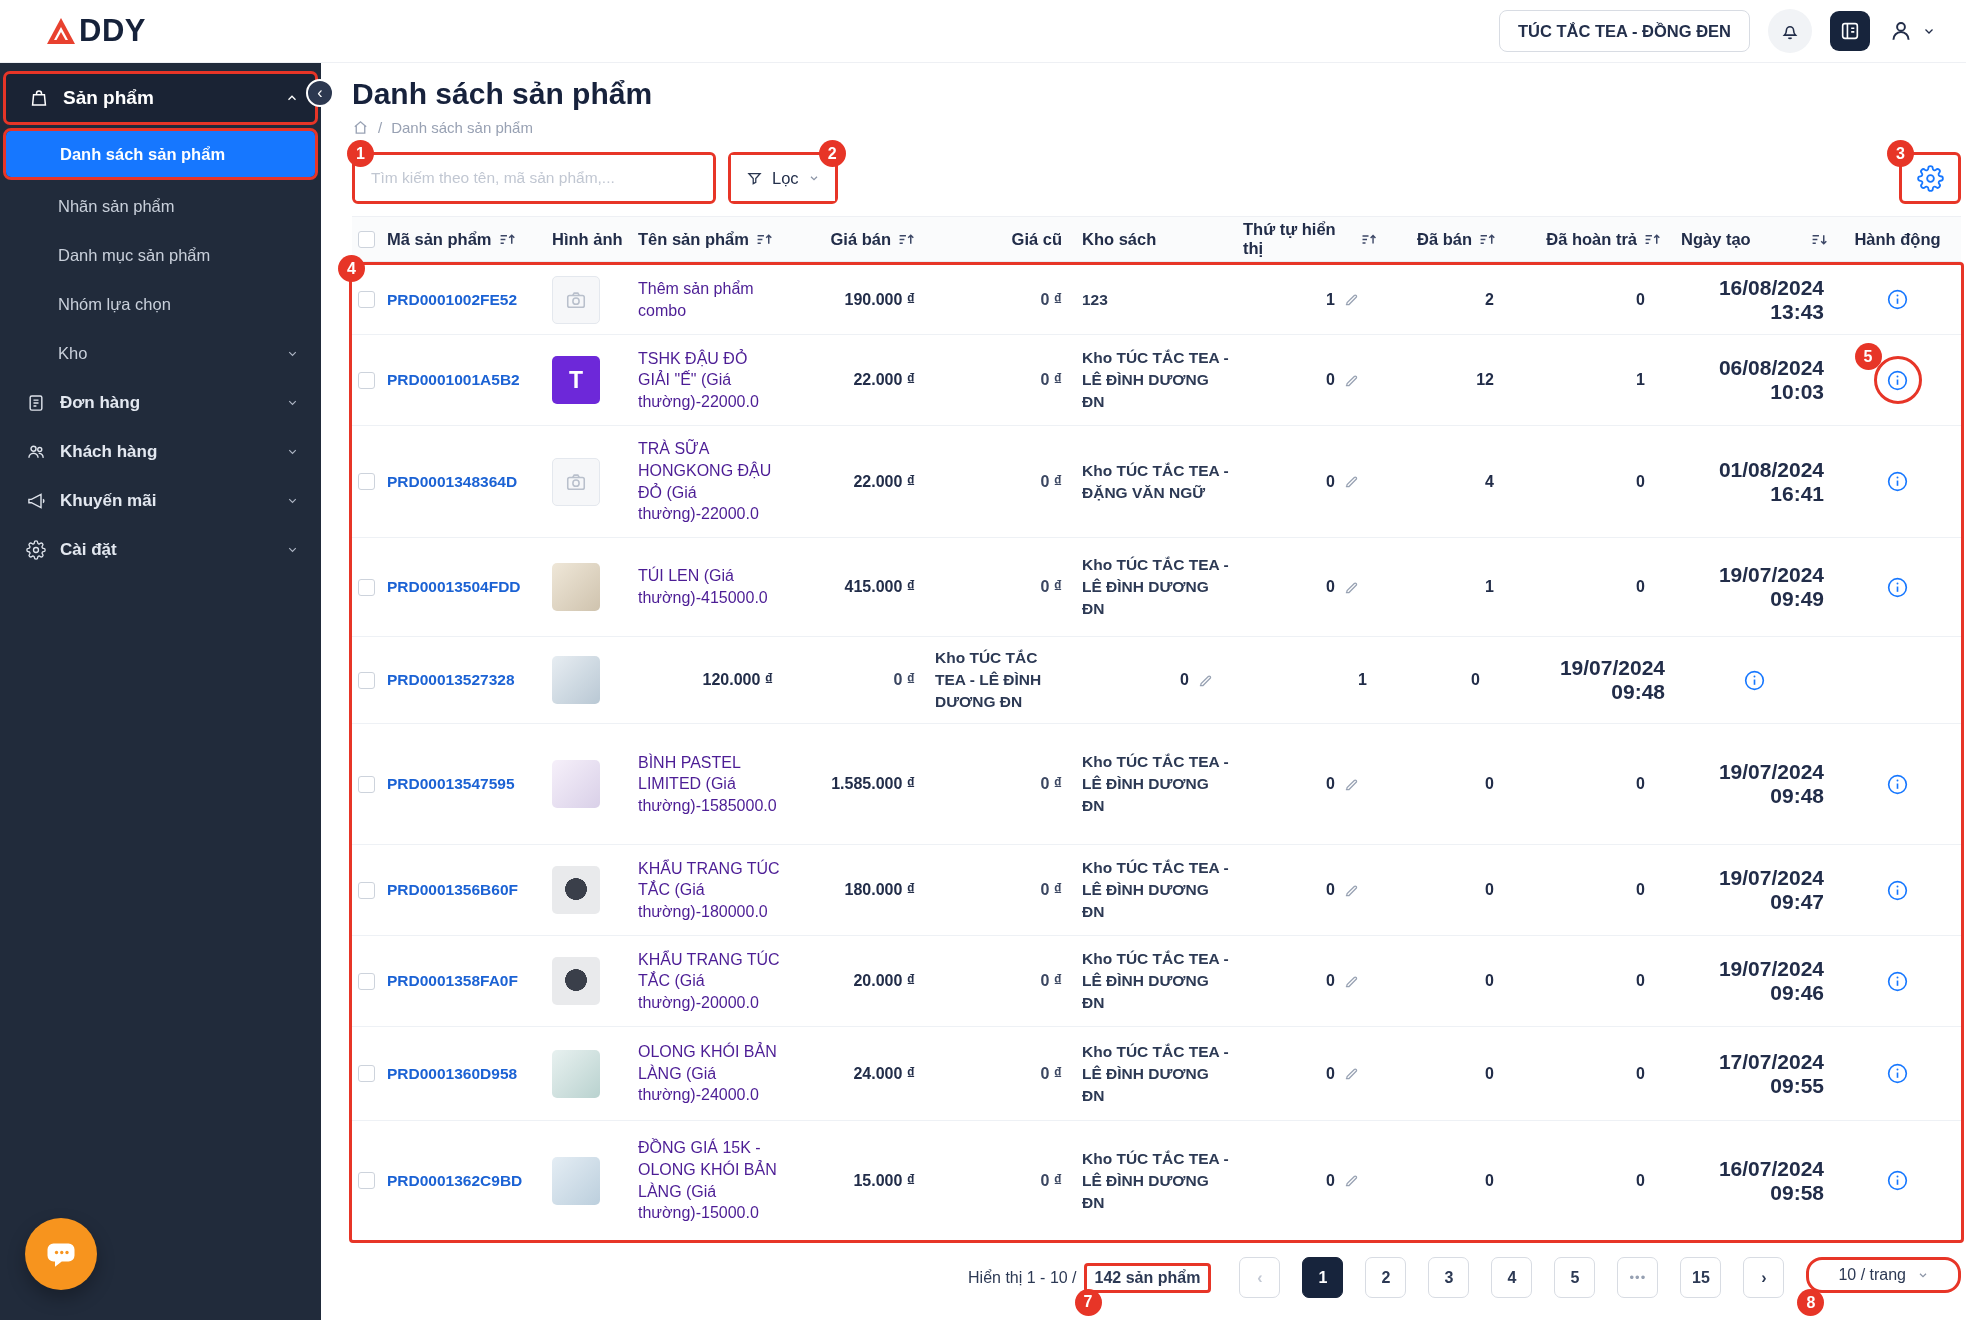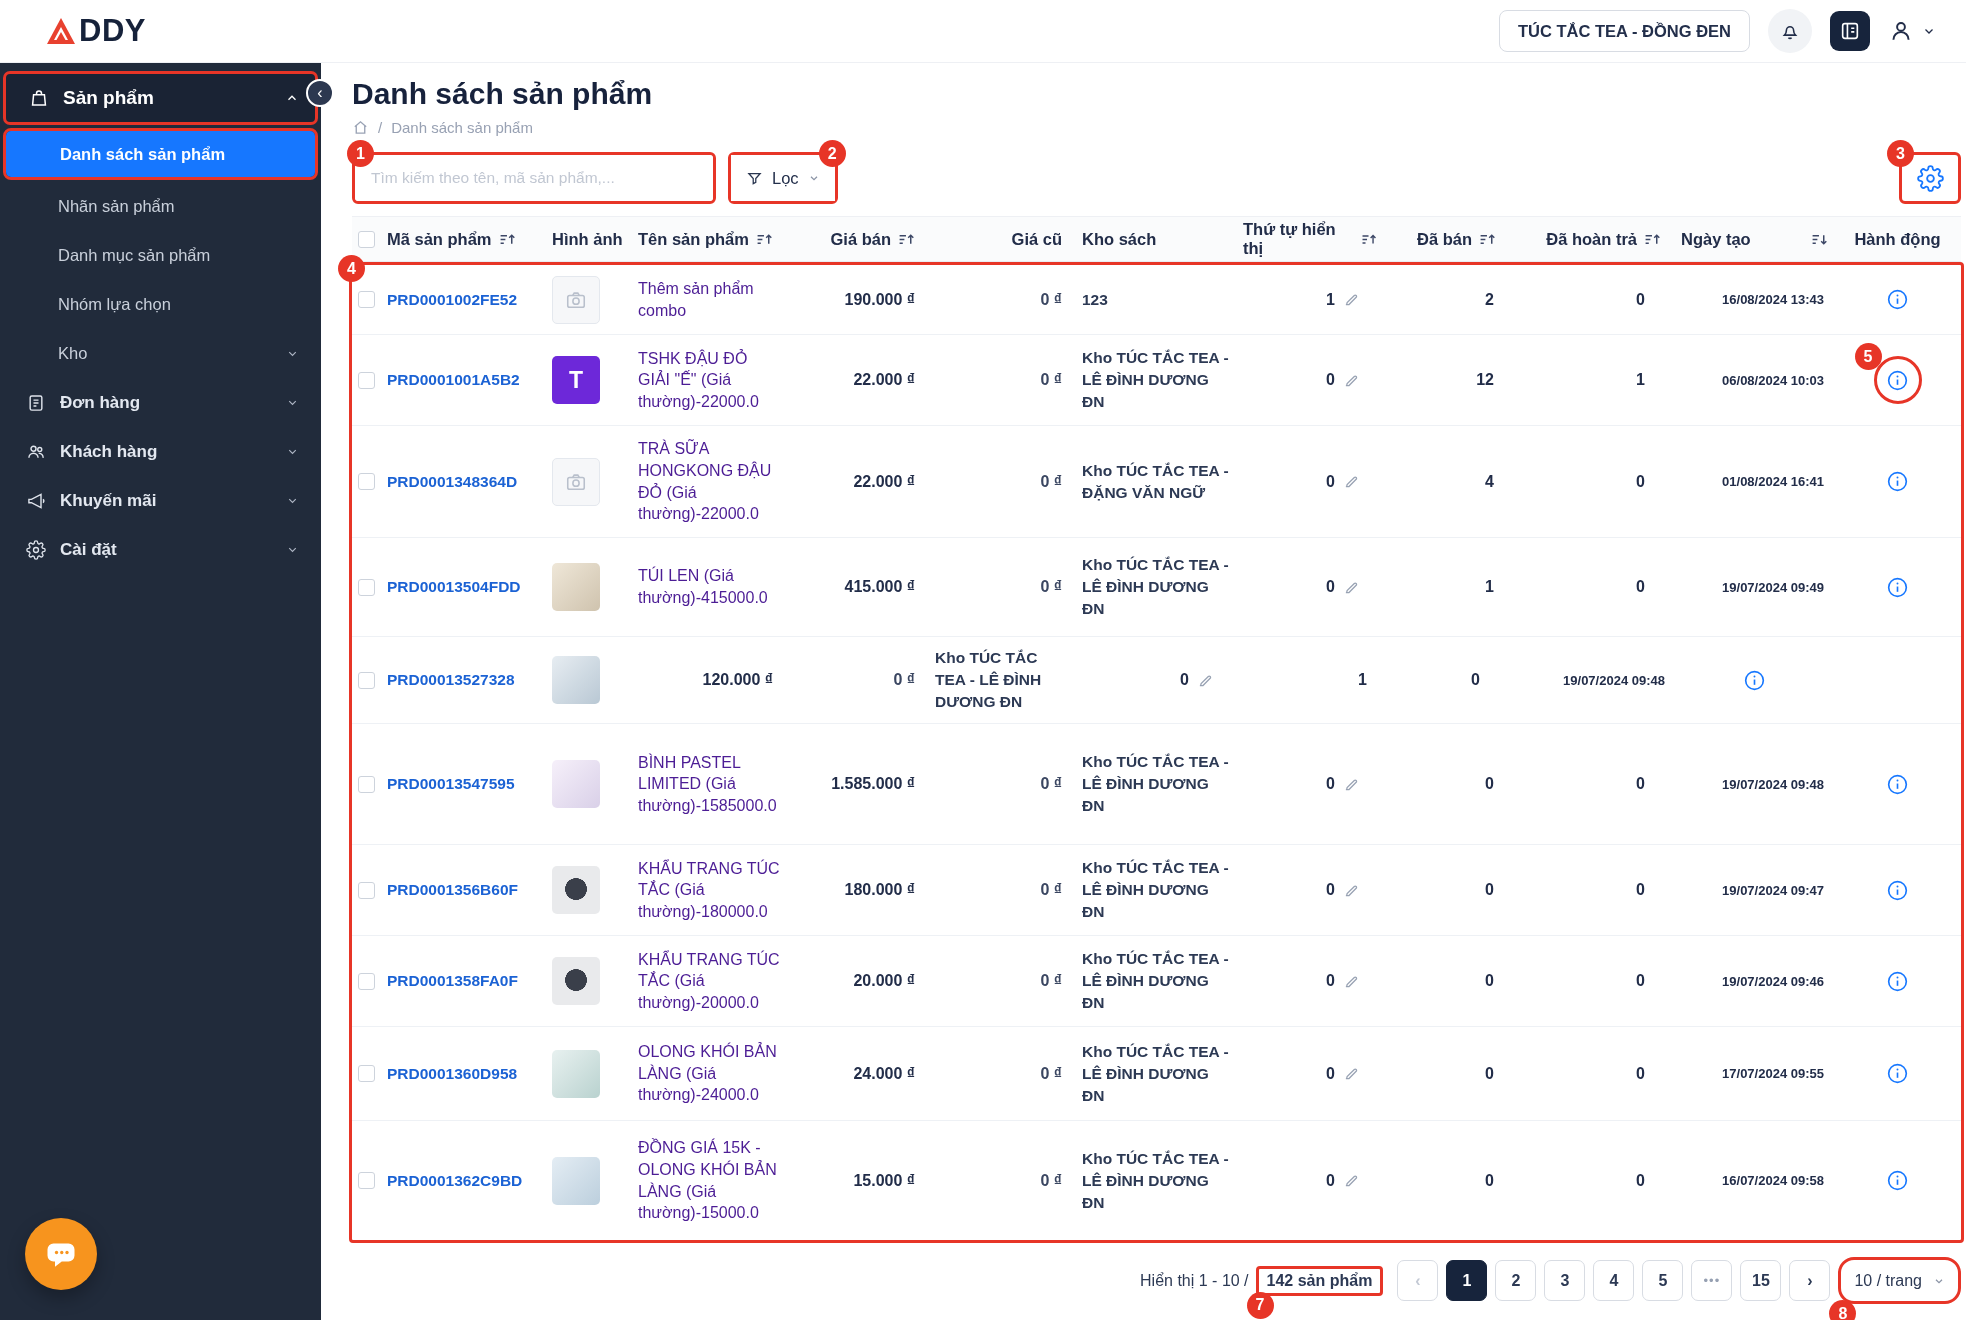--- a/index.html
+++ b/index.html
@@ -93,40 +93,40 @@
   .thumb-tea2   { background:linear-gradient(135deg,#e4edf4,#bccfdd); }
   .c-name a { color:#4c1d95; font-weight:400; font-size:16px; line-height:1.35;
     text-decoration:none; cursor:pointer; display:block; }
   .c-price { text-align:right; font-weight:700; color:#222d49; padding-right:14px; }
   .c-old   { text-align:right; font-weight:600; color:#3a4661; padding-right:14px; }
   .c-kho   { font-weight:600; color:#2c3954; font-size:15.5px; line-height:1.42; }
   .c-order { display:flex; align-items:center; justify-content:flex-end; gap:9px;
     padding-right:24px; font-weight:600; color:#222d49; }
   .c-sold  { text-align:right; font-weight:700; color:#222d49; padding-right:16px; }
   .c-ret   { text-align:right; font-weight:700; color:#222d49; padding-right:30px; }
-  .c-date  { text-align:right; font-weight:700; font-size:13px; color:#222d49; padding-right:10px; }
+  .c-date  { text-align:right; font-weight:700; font-size:21px; color:#222d49; padding-right:10px; }
   .c-act   { display:flex; justify-content:center; }
   .info-btn { width:27px; height:27px; display:flex; align-items:center; justify-content:center; cursor:pointer; }
   .ann-circle { width:48px; height:48px; border:3px solid #e73527; border-radius:50%;
     display:flex; align-items:center; justify-content:center; position:relative; }
   
-  .pagination { width:1609px; display:flex; align-items:center; justify-content:flex-end;
-    gap:8px; margin-top:14px; padding-bottom:10px; }
+  .pagination { width:1609px; display:flex; justify-content:flex-end;
+    gap:22px; margin-top:14px; padding-bottom:10px; }
   .summary { font-size:16px; color:#2c3954; display:flex; align-items:center; gap:7px; margin-right:6px; }
   .sum-box { padding:3px 8px; border-radius:4px; font-weight:600; }
   .pg-btn { min-width:41px; height:41px; border:1px solid #d8dce3; border-radius:7px;
     background:#fff; font-size:16px; color:#2c3954; display:flex; align-items:center;
     justify-content:center; font-family:inherit; font-weight:600; cursor:pointer; }
   .pg-btn.active { background:#17243c; color:#fff; border-color:#17243c; }
   .pg-btn.prev { color:#c3c9d4; }
   .pg-ellipsis { min-width:41px; height:41px; border:1px solid #d8dce3; border-radius:7px;
     background:#fff; display:flex; align-items:center; justify-content:center;
     color:#96a0b2; font-size:13px; letter-spacing:1px; cursor:pointer; }
-  .size-wrap { height:47px; border-radius:16px; background:#fff; display:flex;
-    align-items:center; gap:11px; padding:0 13px; font-size:16px; color:#2c3954; cursor:pointer; }
+  .size-wrap { height:36px; border-radius:16px; background:#fff; display:flex;
+    align-items:center; gap:11px; padding:0 29px; font-size:16px; color:#2c3954; cursor:pointer; }
 </style>
 </head>
 <body>
 
 <header class="topbar">
   <div class="logo">
     <svg width="30" height="28" viewBox="0 0 30 28">
         <path d="M15 1L29 27H1z" fill="#e8412f"></path>
         <path d="M15 10l7 13H8z" fill="#fff"></path>
         <path d="M15 15l4.5 8h-9z" fill="#e8412f"></path>

